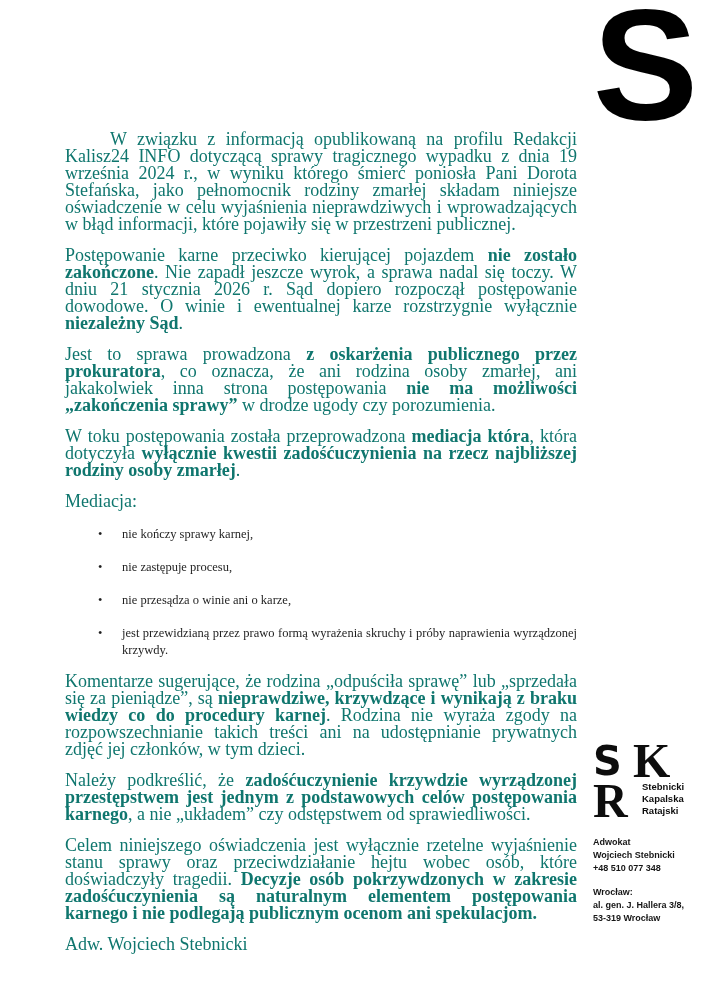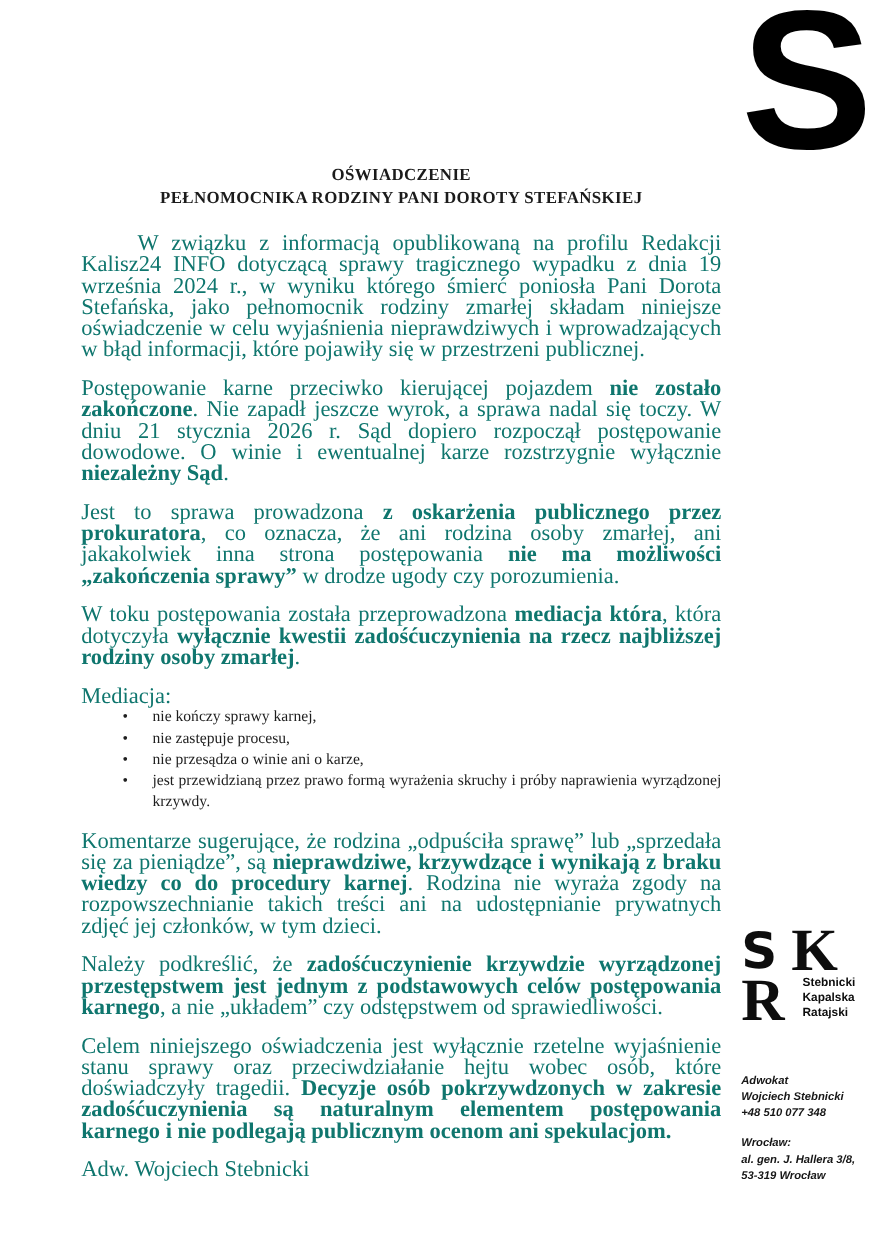--- a/index.html
+++ b/index.html
@@ -40,21 +40,21 @@
     margin-bottom:0;
   }
   ul.bullets{
     margin:0 0 14px 0;
     padding:0 0 0 57px;
     list-style:none;
     font-size:12.5px;
     line-height:17px;
     text-align:justify;
   }
-  ul.bullets li{position:relative;}
+  ul.bullets li{position:relative;margin-top:16px;}
   ul.bullets li::before{
     content:"\2022";
     position:absolute;
     left:-24px;
     top:0;
   }
   
   .rail{
     position:absolute;left:580px;top:0;width:127px;height:1000px;
   }
@@ -89,39 +89,34 @@
     font-weight:bold;font-size:48px;line-height:38px;
   }
   .logo-names{
     font-family:"Liberation Sans","DejaVu Sans",sans-serif;
     font-weight:bold;
     font-size:9.5px;line-height:12px;
     padding-left:9px;padding-bottom:3px;
     color:#0d0d0d;
   }
   .contact{
-    position:absolute;top:858px;left:13px;width:112px;
+    position:absolute;top:836px;left:13px;width:112px;
     font-family:"Liberation Sans","DejaVu Sans",sans-serif;
     font-weight:bold;
     font-size:9px;line-height:13px;
     color:#161616;
-    font-style:italic;
   }
   .contact-group{margin-bottom:11px;}
 </style>
 </head>
 <body>
 
 <div class="page">
 
   <div class="doc-column">
-    <h1 class="doc-title">
-      <span>OŚWIADCZENIE</span><br>
-      <span>PEŁNOMOCNIKA RODZINY PANI DOROTY STEFAŃSKIEJ</span>
-    </h1>
     <div>
         <p class="para indent"><span>W związku z informacją opublikowaną na profilu Redakcji Kalisz24 INFO dotyczącą sprawy tragicznego wypadku z dnia 19 września 2024 r., w wyniku którego śmierć poniosła Pani Dorota Stefańska, jako pełnomocnik rodziny zmarłej składam niniejsze oświadczenie w celu wyjaśnienia nieprawdziwych i wprowadzających w błąd informacji, które pojawiły się w przestrzeni publicznej.</span></p>
         <p class="para"><span>Postępowanie karne przeciwko kierującej pojazdem </span><span class="b">nie zostało zakończone</span><span>. Nie zapadł jeszcze wyrok, a sprawa nadal się toczy. W dniu 21 stycznia 2026 r. Sąd dopiero rozpoczął postępowanie dowodowe. O winie i ewentualnej karze rozstrzygnie wyłącznie </span><span class="b">niezależny Sąd</span><span>.</span></p>
         <p class="para"><span>Jest to sprawa prowadzona </span><span class="b">z oskarżenia publicznego przez prokuratora</span><span>, co oznacza, że ani rodzina osoby zmarłej, ani jakakolwiek inna strona postępowania </span><span class="b">nie ma możliwości „zakończenia sprawy”</span><span> w drodze ugody czy porozumienia.</span></p>
         <p class="para"><span>W toku postępowania została przeprowadzona </span><span class="b">mediacja która</span><span>, która dotyczyła </span><span class="b">wyłącznie kwestii zadośćuczynienia na rzecz najbliższej rodziny osoby zmarłej</span><span>.</span></p>
         <p class="para tight"><span>Mediacja:</span></p>
         <ul class="bullets">
           <li>nie kończy sprawy karnej,</li>
           <li>nie zastępuje procesu,</li>
           <li>nie przesądza o winie ani o karze,</li>

